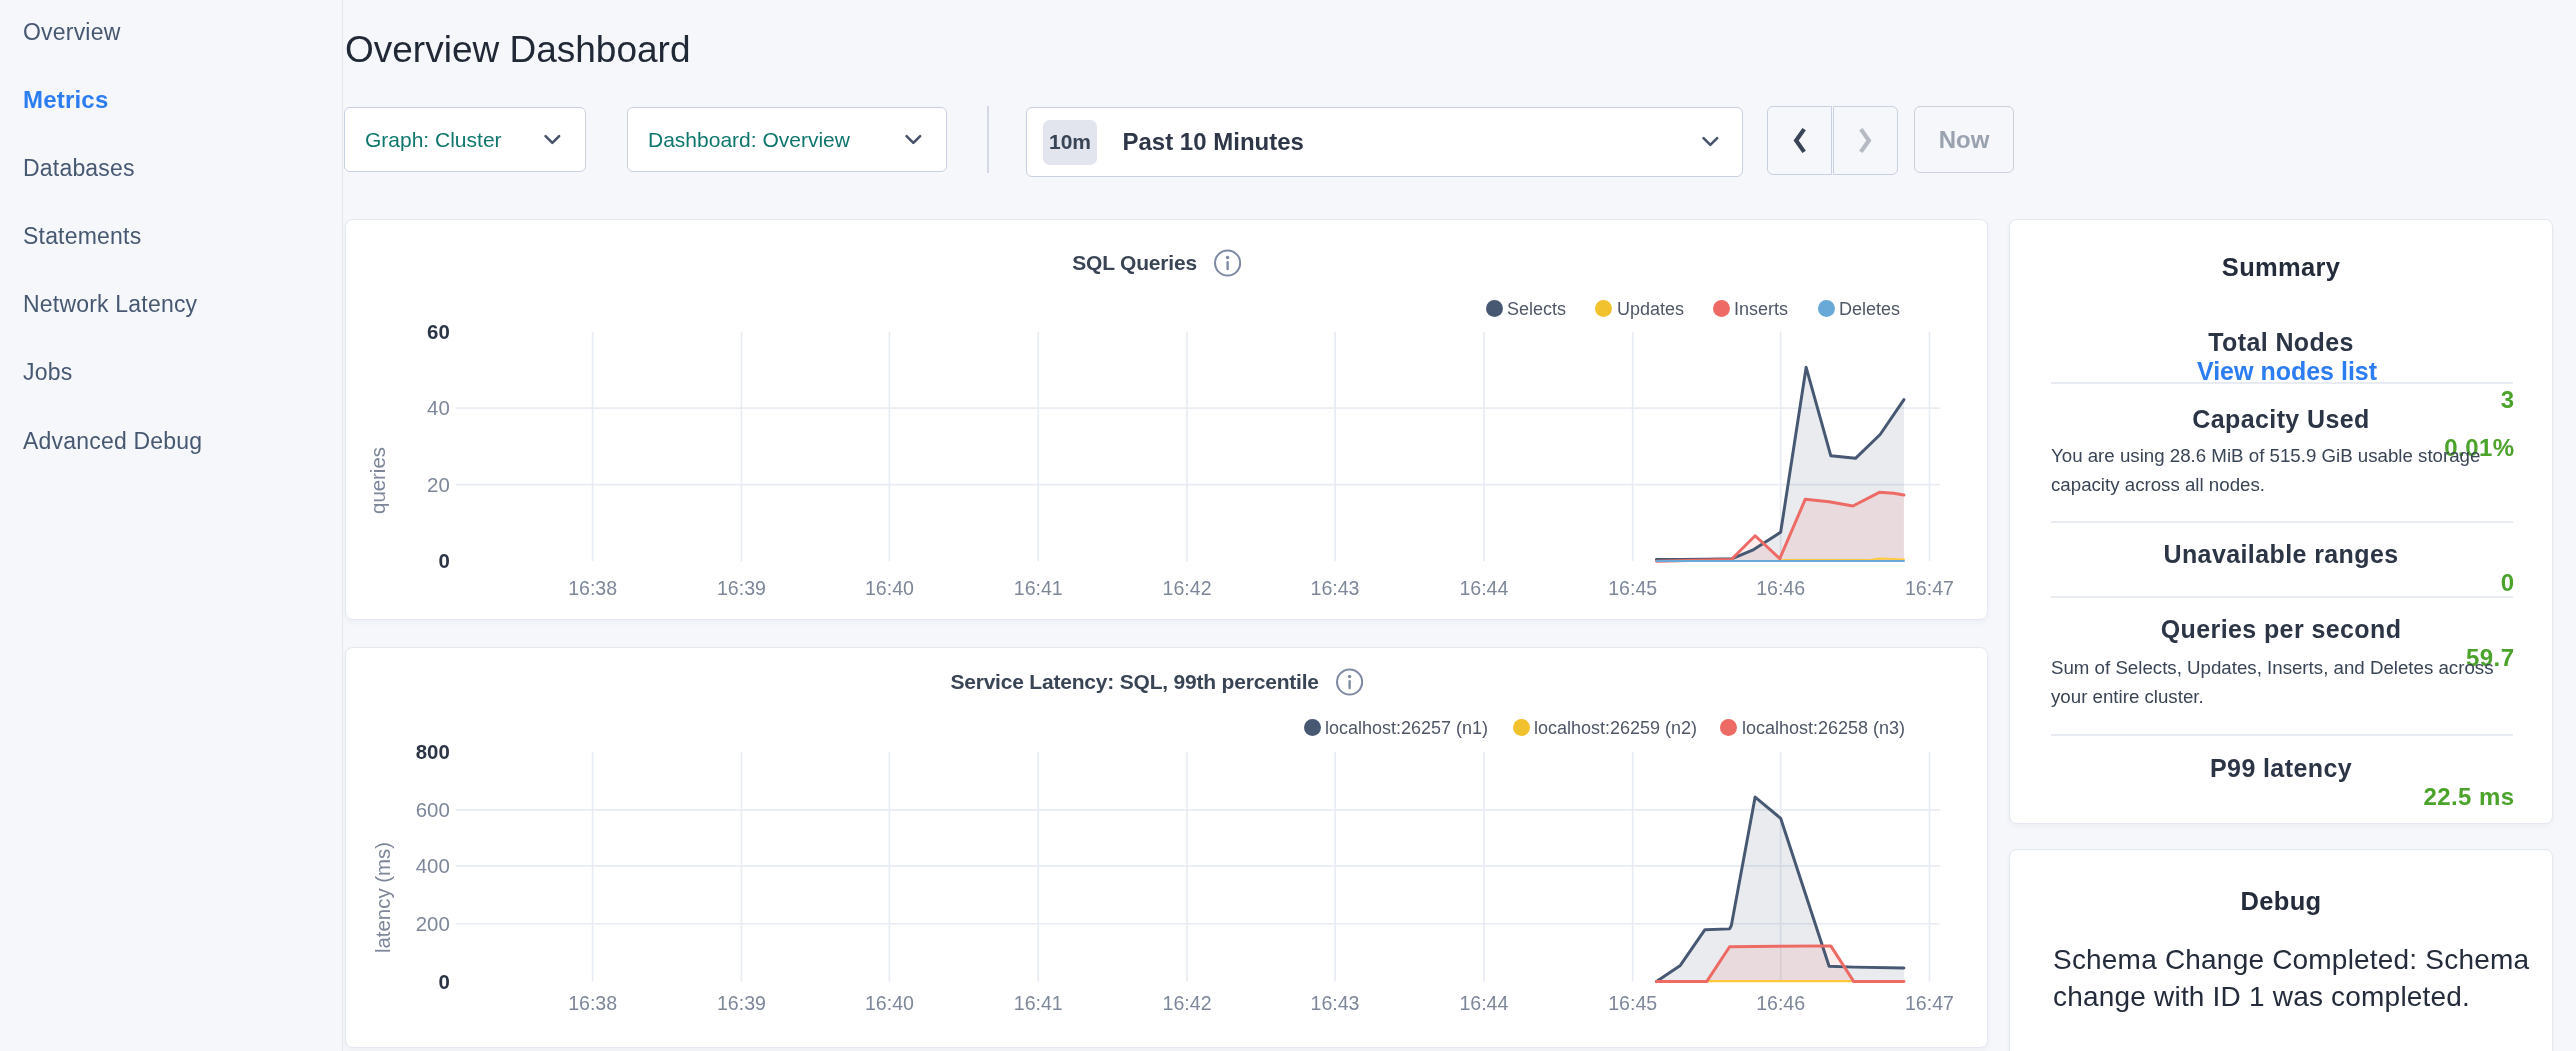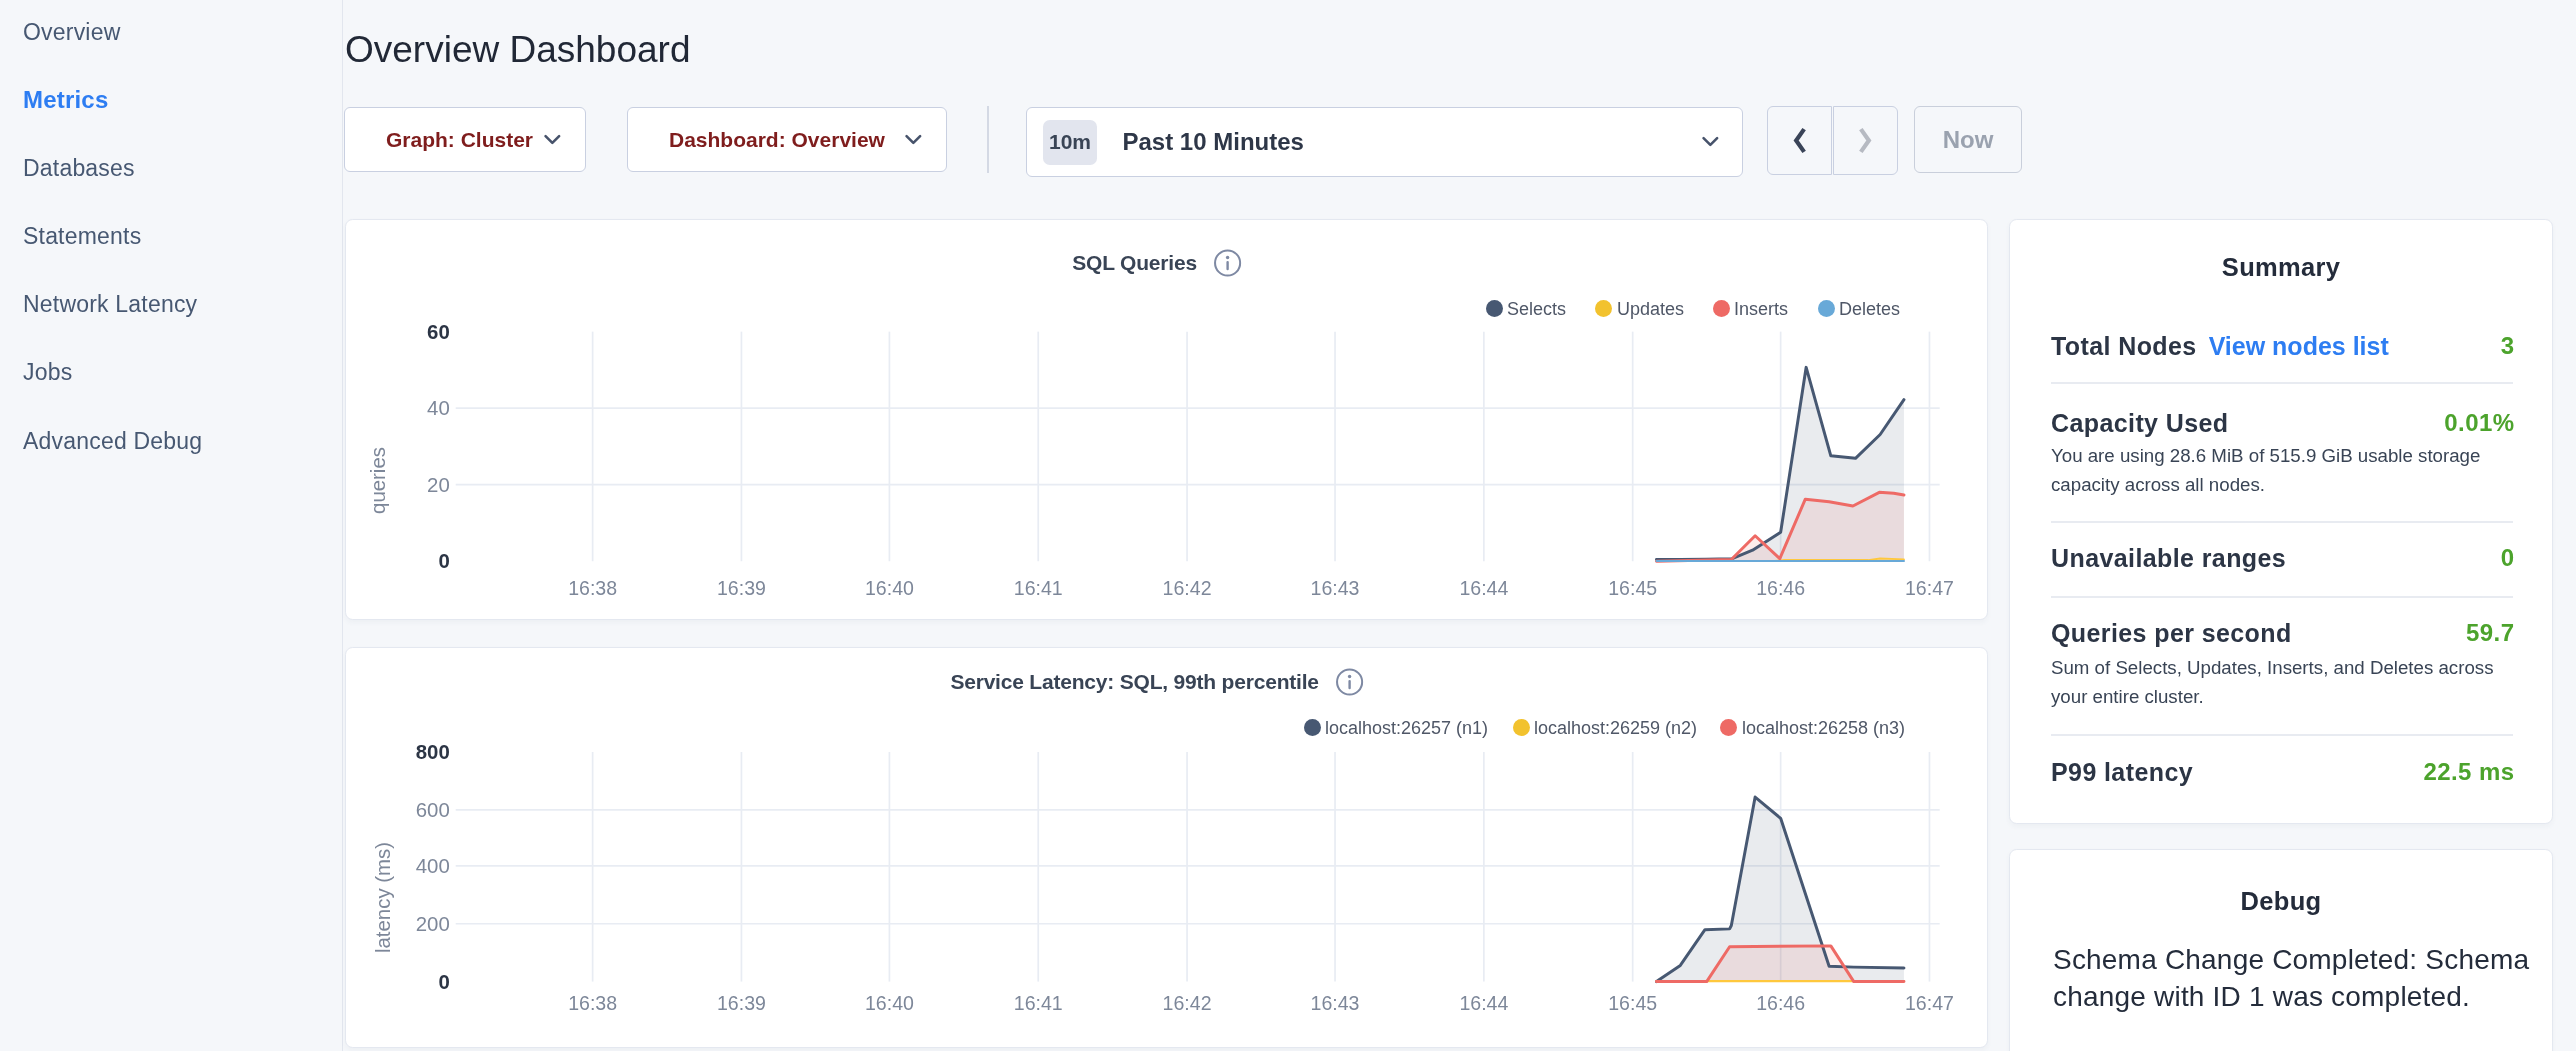--- a/index.html
+++ b/index.html
@@ -8,51 +8,51 @@
 #sidebar { position:absolute; left:0; top:0; width:343px; height:1051px; background:#f5f7fa;
   border-right:1.7px solid #e2e6ee; }
 .nav { position:absolute; left:23px; height:68px; line-height:68px; font-size:23px;
   color:#475872; letter-spacing:0.2px; }
 .nav.active { color:#2d7df2; font-weight:700; font-size:24px; }
 
 #title { position:absolute; left:345px; top:29px; font-size:37px; font-weight:400;
   color:#212836; letter-spacing:0px; }
 .btn { position:absolute; top:107px; height:65px; background:#fff; border:1.7px solid #c9d0e1;
   border-radius:6px; display:flex; align-items:center; justify-content:space-between;
-  padding:0 23px 0 41px; font-size:21px; font-weight:700; color:#7f1d1d; }
+  padding:0 23px 0 20px; font-size:21px; font-weight:400; color:#0f766e; }
 #vsep { position:absolute; left:987px; top:106px; width:1.7px; height:67px; background:#d4d9e4; }
 #timebox { position:absolute; left:1026px; top:107px; width:717px; height:70px; background:#fff;
   border:1.7px solid #c9d0e1; border-radius:6px; display:flex; align-items:center; }
 #badge { margin-left:16px; width:54px; height:45px; background:#e2e5ee; border-radius:6.8px;
   display:flex; align-items:center; justify-content:center; font-size:21px; font-weight:700; color:#394455; }
 #timetext { margin-left:25.5px; font-size:24px; font-weight:700; color:#2e3748; letter-spacing:0px; }
 #timecaret { position:absolute; right:22px; top:28px; }
 .arrowcell { position:absolute; top:106px; width:65px; height:69px; border:1.7px solid #c9d0e1;
   display:flex; align-items:center; justify-content:center; background:transparent; }
 #arrowL { left:1767px; border-radius:6px 0 0 6px; border-right-width:0.9px; }
 #arrowR { left:1833px; border-radius:0 6px 6px 0; border-left-width:0.9px; }
-#nowbtn { position:absolute; left:1914px; top:106px; width:108px; height:67px;
+#nowbtn { position:absolute; left:1914px; top:106px; width:100px; height:67px;
   border:1.7px solid #c9cfdb; border-radius:6px; display:flex; align-items:center; justify-content:center;
   font-size:24px; font-weight:700; color:#9aa2af; }
 
 .card { position:absolute; left:345px; width:1643px; height:401px; background:#fff;
   border:1.7px solid #e4e8f0; border-radius:7.7px; box-shadow:0 2.6px 5.1px rgba(60,70,90,0.04); }
 .ctitle { position:absolute; left:0; width:100%; display:flex; align-items:center;
   justify-content:center; gap:17px; font-size:21px; font-weight:700; color:#394455;
   letter-spacing:-0.2px; transform:translateX(-9.4px); }
 .ldot { position:absolute; width:17px; height:17px; border-radius:50%; }
 .ltxt { position:absolute; font-size:18px; color:#4f5767; line-height:24px; white-space:nowrap; }
 .ylab { position:absolute; font-size:20.4px; color:#7d8799; transform:rotate(-90deg);
   transform-origin:center; white-space:nowrap; }
 
 .scard { position:absolute; width:544px; background:#fff; border:1.7px solid #e4e8f0;
   border-radius:7.7px; box-shadow:0 2.6px 5.1px rgba(60,70,90,0.04); }
 .stitle { position:absolute; left:0; width:100%; text-align:center; font-size:25.5px;
   font-weight:700; color:#242c3b; letter-spacing:0.3px; }
-.srow { position:absolute; left:41px; right:41px; height:36px; display:flex; align-items:center; }
+.srow { position:absolute; left:41px; right:41px; height:36px; display:flex; align-items:center;flex-direction:column; }
 .slabel { font-size:25px; font-weight:700; color:#2c3545; letter-spacing:0.4px; }
 .slink { font-size:25px; font-weight:700; color:#2d7df2; margin-left:12px; letter-spacing:0px; }
 .sval { margin-left:auto; margin-right:-3.4px; font-size:24px; font-weight:700; color:#4ca32c; letter-spacing:0.4px; }
 .sdiv { position:absolute; left:41px; right:39px; height:1.7px; background:#e8ebf1; }
 .sdesc { position:absolute; left:41px; width:452px; font-size:18.7px; line-height:29px;
   color:#394455; }
 .etext { position:absolute; left:43px; width:493px; font-size:28px; letter-spacing:0.2px;
   line-height:37px; color:#242c3b; }
 .etime { position:absolute; left:43px; font-size:18.7px; color:#808a9d;margin-top:26px; }
 </style></head>

